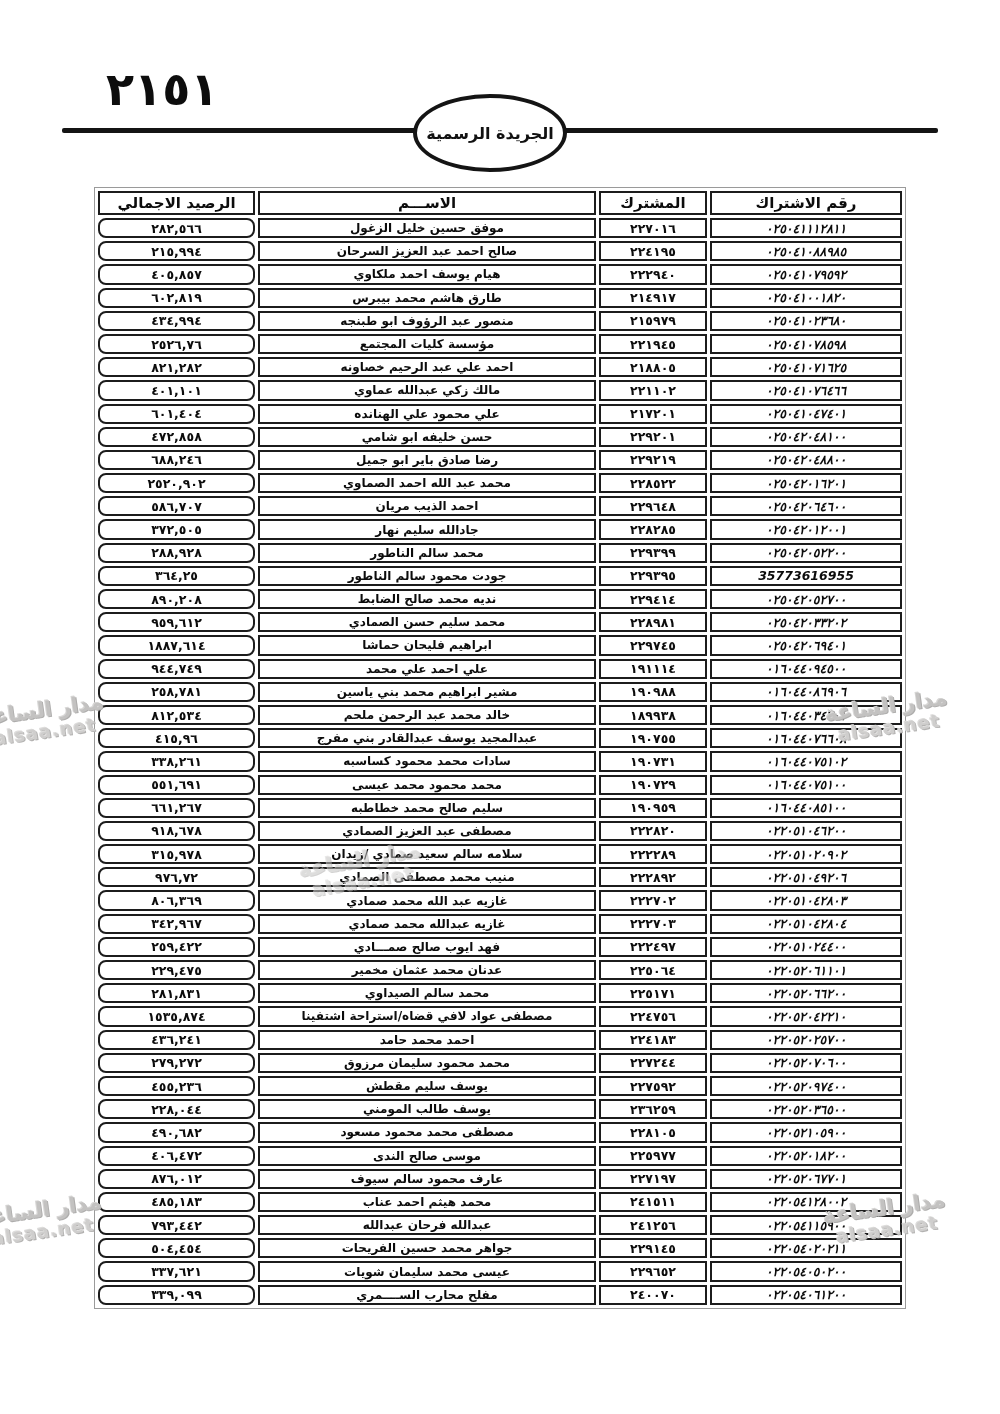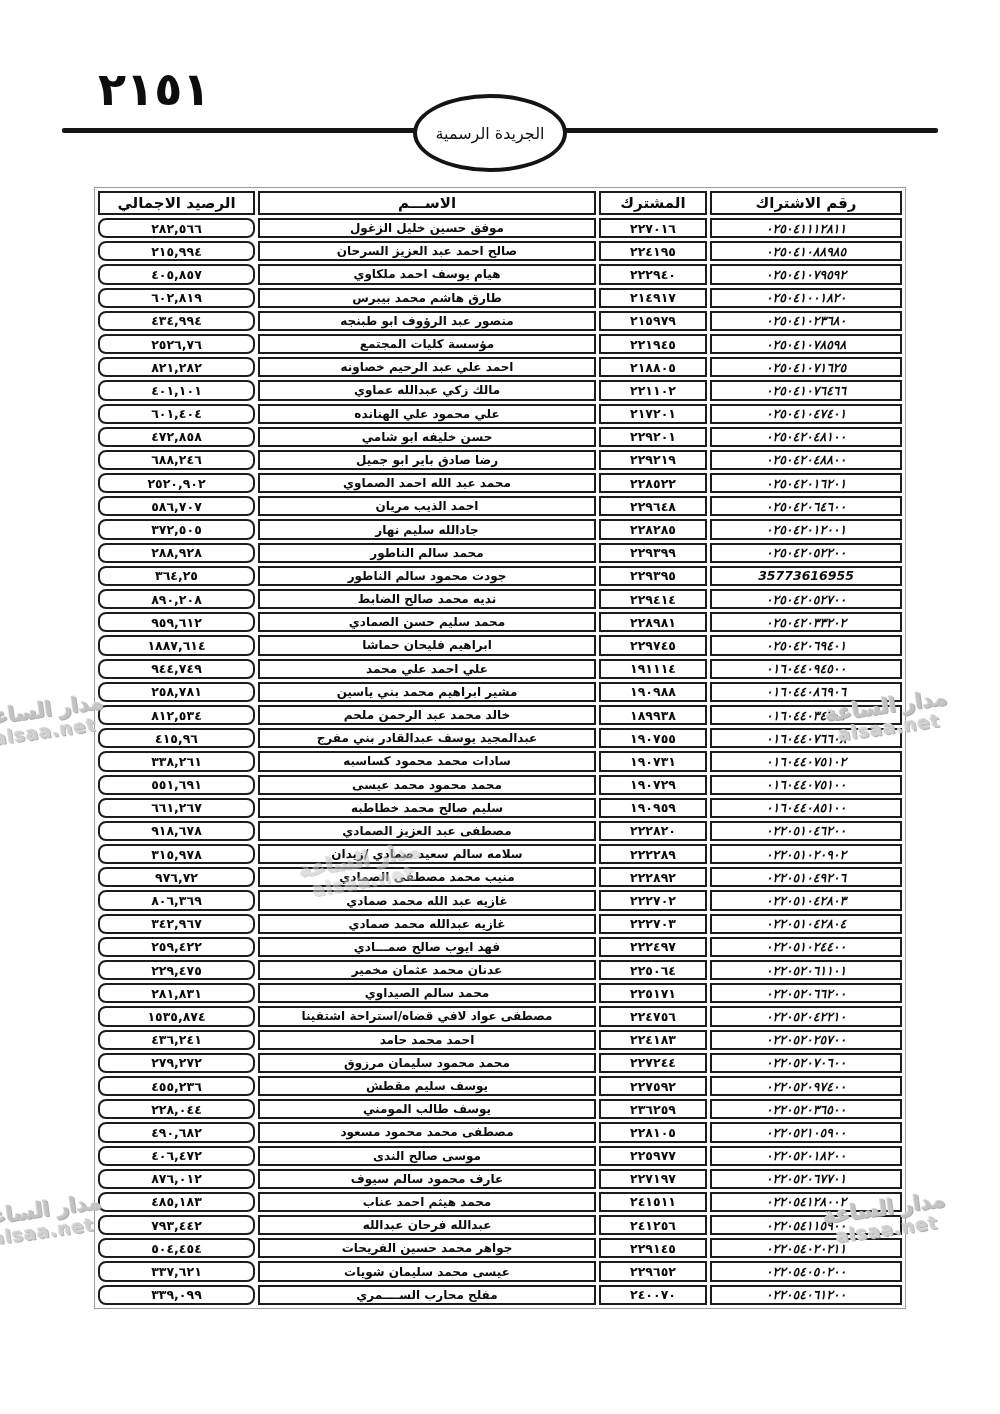--- a/index.html
+++ b/index.html
@@ -3,36 +3,36 @@
 <meta charset="utf-8">
 <style>
   * { margin:0; padding:0; box-sizing:border-box; }
   html,body { width:1000px; height:1414px; background:#ffffff; overflow:hidden; }
   body { font-family:"DejaVu Sans", sans-serif; position:relative; direction:rtl; }
 
   .page { position:absolute; inset:0; background:#fff; }
 
   
   .page-number{
-    position:absolute; left:98px; top:62px;
+    position:absolute; left:106px; top:62px;
     font-size:46px; font-weight:bold; color:#0d0d0d;
     letter-spacing:2px;
   }
 
   
   .mast-rule{
     position:absolute; left:62px; top:128px; width:876px; height:5px;
     background:#141414; border-radius:2px; z-index:0;
   }
   .mast-oval{
     position:absolute; left:413px; top:94px; width:154px; height:78px;
     border:4px solid #141414; border-radius:50%; background:#fff; z-index:1;
     display:flex; align-items:center; justify-content:center;
   }
-  .mast-oval span{ font-size:16px; font-weight:normal; color:#111; }
+  .mast-oval span{ font-size:16px; font-weight:bold; color:#111; }
 
   
   .gazette-table{
     position:absolute; top:188px; right:95px; width:810px; height:1120px;
     border-collapse:separate; border-spacing:3px 3px;
     table-layout:fixed; direction:rtl;
     outline:1px solid #9a9a9a;
     background:#fff; z-index:2;
   }
   .gazette-table td, .gazette-table th{

